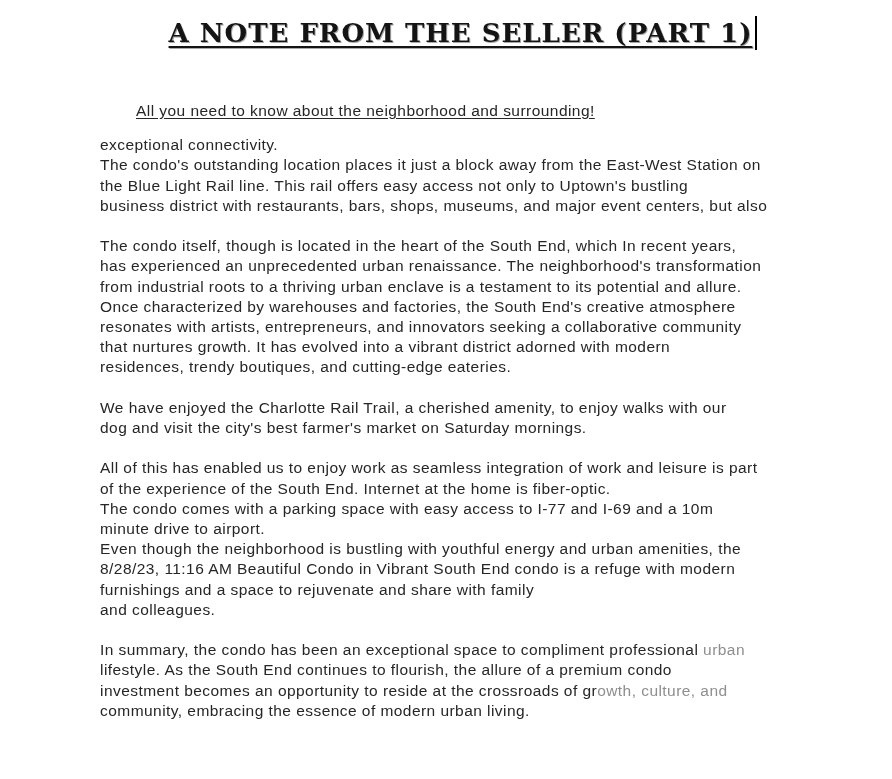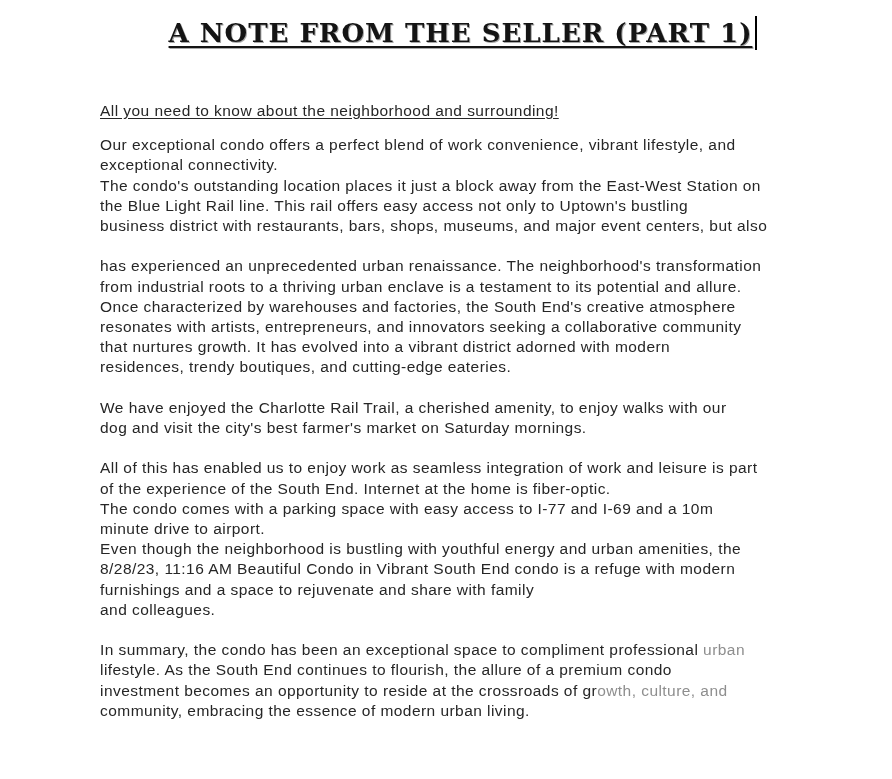--- a/index.html
+++ b/index.html
@@ -48,20 +48,21 @@
     margin-left: 3px;
     vertical-align: -8px;
   }
   .heading {
     margin-top: 48px;
     font-size: 15.5px;
     letter-spacing: 0.45px;
     line-height: 20.2px;
     text-decoration: underline;
     text-underline-offset: 2px;
+    margin-left: 36px;
   }
   .paragraphs { margin-top: 14px; }
   .para + .para { margin-top: 20.2px; }
   .line {
     font-size: 15.5px;
     letter-spacing: 0.45px;
     line-height: 20.2px;
     white-space: pre;
   }
   .muted { color: var(--muted-color); }
@@ -71,27 +72,27 @@
 
 <div class="page">
   <div class="title-row">
     <span class="title-text">A NOTE FROM THE SELLER (PART 1)</span><span class="caret"></span>
   </div>
 
   <div class="heading">All you need to know about the neighborhood and surrounding!</div>
 
   <div class="paragraphs">
       <div class="para">
-        <div class="line"><span>Our exceptional condo offers a perfect blend of work convenience, vibrant lifestyle, and</span></div>
         <div class="line"><span>exceptional connectivity.</span></div>
         <div class="line"><span>The condo's outstanding location places it just a block away from the East-West Station on</span></div>
         <div class="line"><span>the Blue Light Rail line. This rail offers easy access not only to Uptown's bustling</span></div>
         <div class="line"><span>business district with restaurants, bars, shops, museums, and major event centers, but also</span></div>
       </div>
       <div class="para">
+        <div class="line"><span>The condo itself, though is located in the heart of the South End, which In recent years,</span></div>
         <div class="line"><span>has experienced an unprecedented urban renaissance. The neighborhood's transformation</span></div>
         <div class="line"><span>from industrial roots to a thriving urban enclave is a testament to its potential and allure.</span></div>
         <div class="line"><span>Once characterized by warehouses and factories, the South End's creative atmosphere</span></div>
         <div class="line"><span>resonates with artists, entrepreneurs, and innovators seeking a collaborative community</span></div>
         <div class="line"><span>that nurtures growth. It has evolved into a vibrant district adorned with modern</span></div>
         <div class="line"><span>residences, trendy boutiques, and cutting-edge eateries.</span></div>
       </div>
       <div class="para">
         <div class="line"><span>We have enjoyed the Charlotte Rail Trail, a cherished amenity, to enjoy walks with our</span></div>
         <div class="line"><span>dog and visit the city's best farmer's market on Saturday mornings.</span></div>

